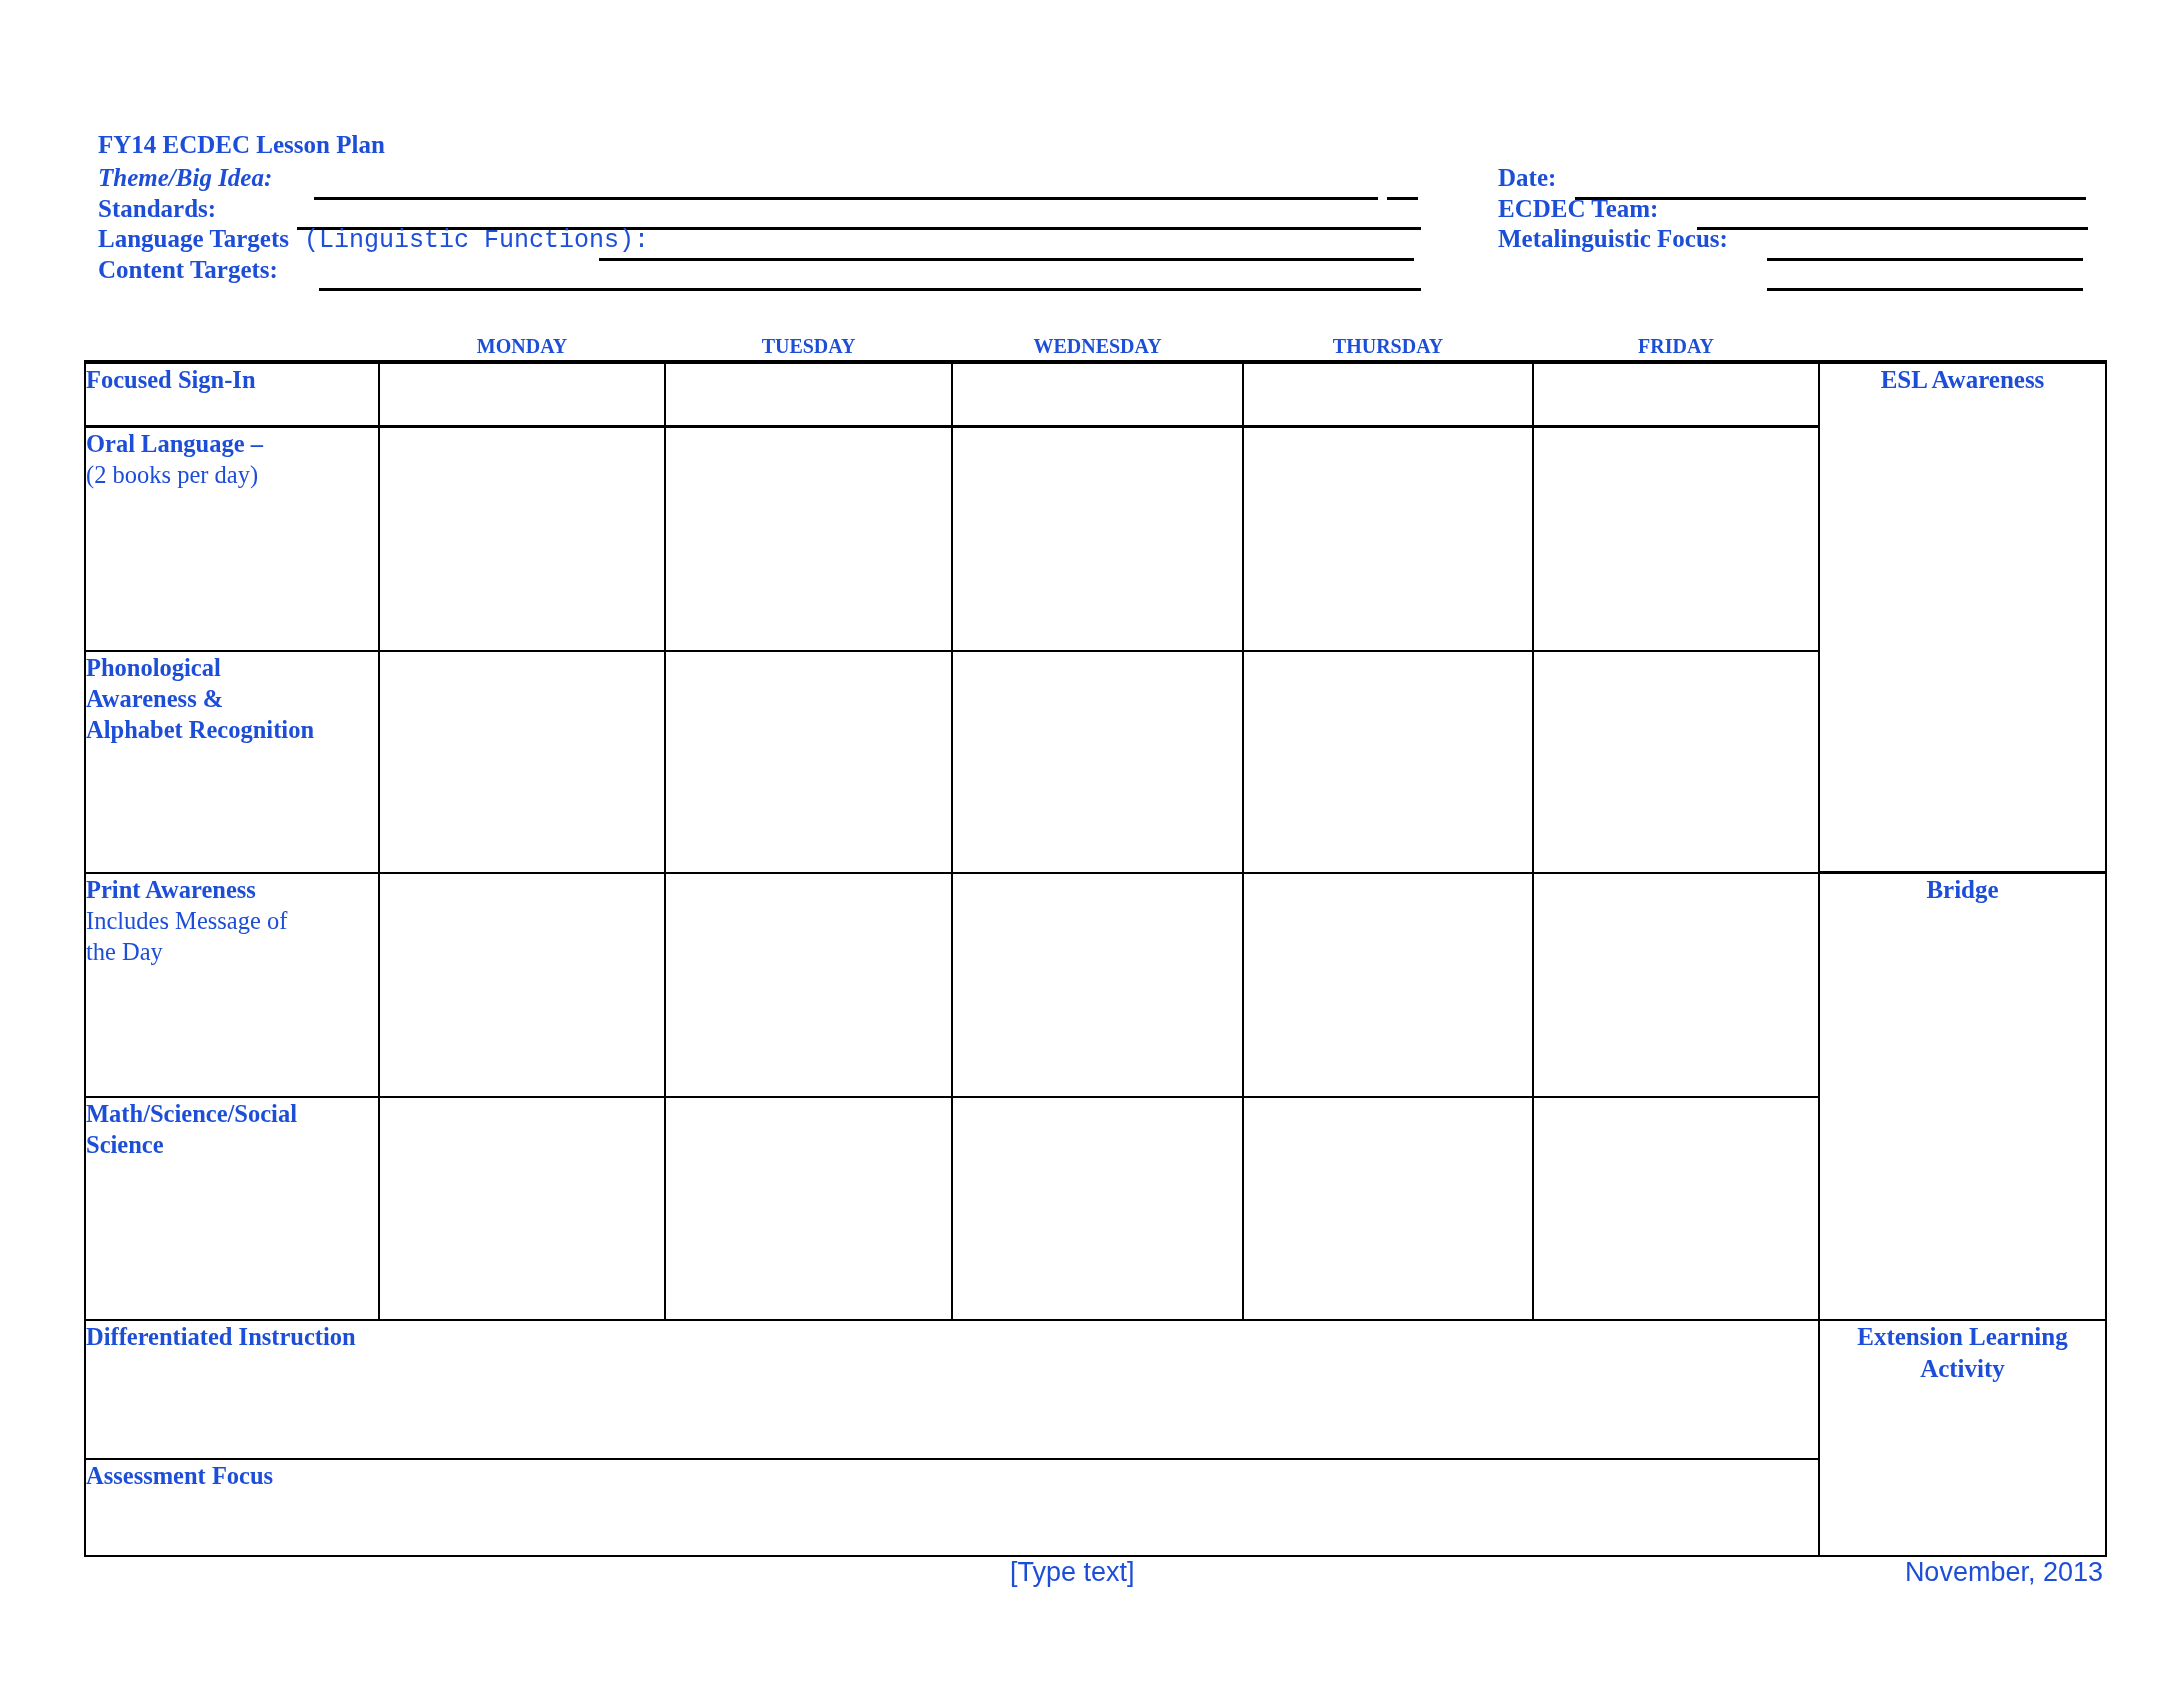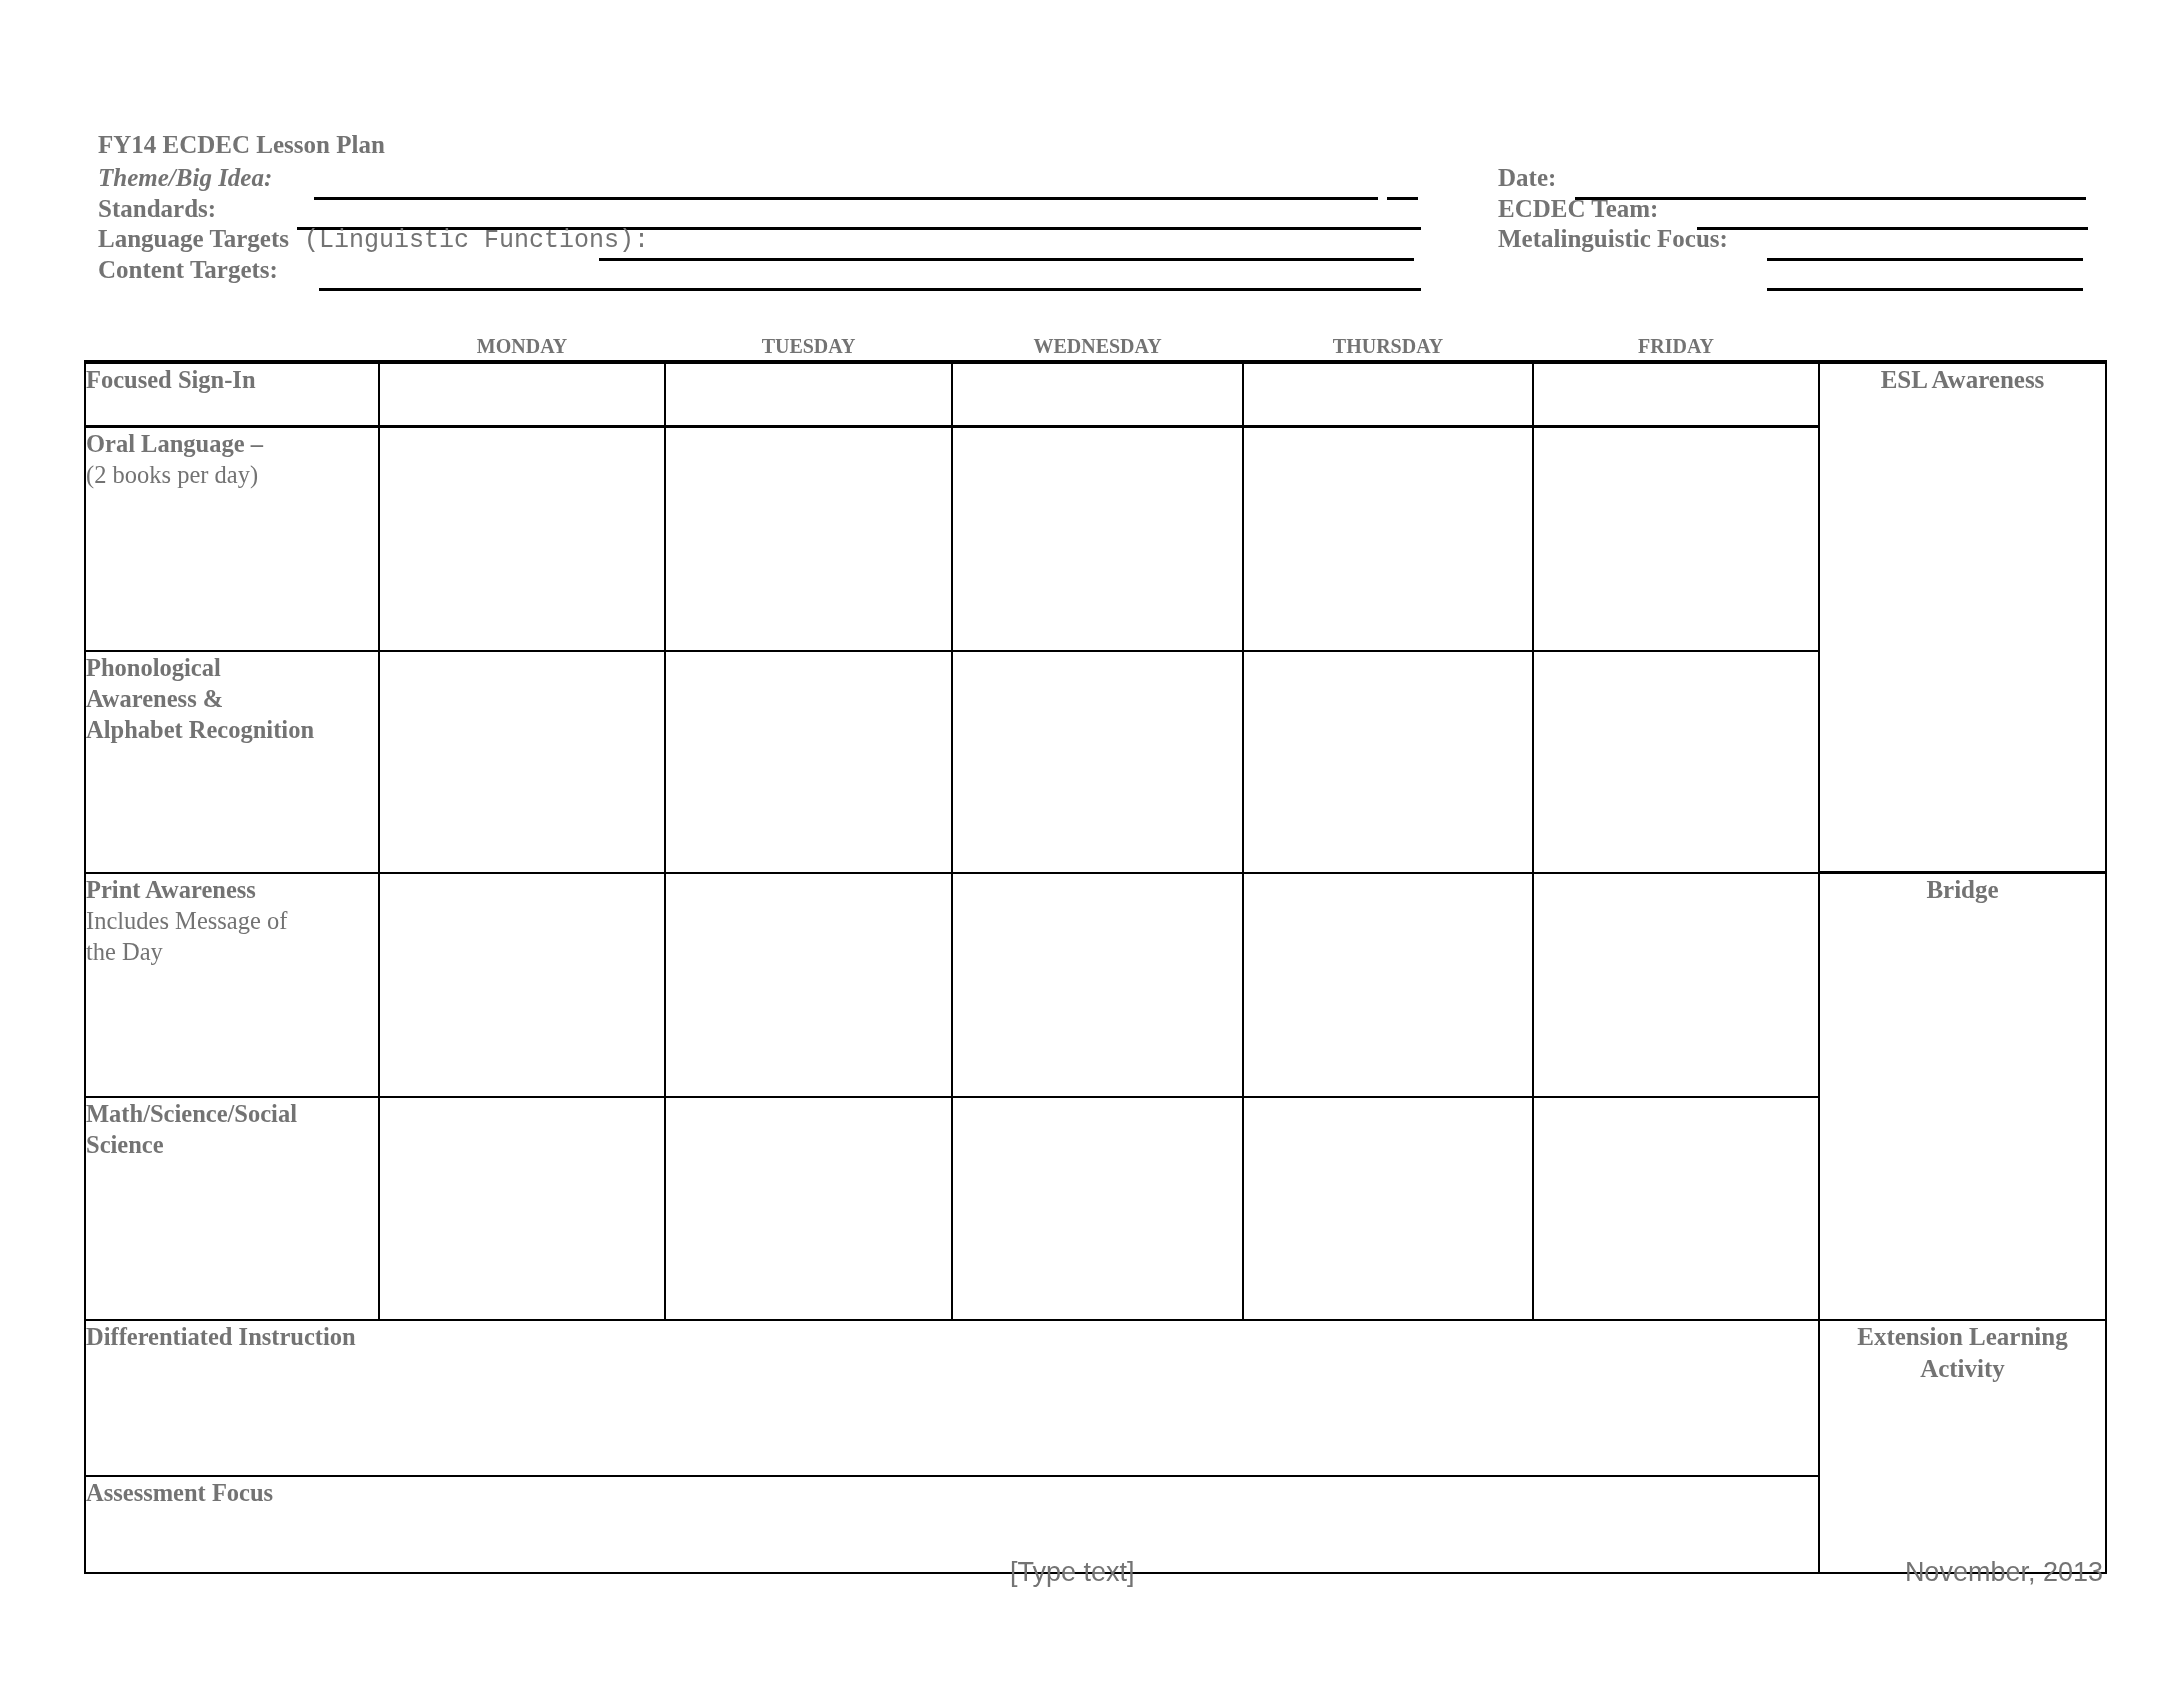--- a/index.html
+++ b/index.html
@@ -1,18 +1,18 @@
 <!DOCTYPE html>
 <html style="font-size:14px"><head>
 <meta charset="utf-8">
 <style>
   html,body{margin:0;padding:0;background:#ffffff;}
   .page{
     position:relative;width:2184px;height:1687px;background:#ffffff;
-    font-family:"Liberation Serif", serif;color:#737373;overflow:hidden;
+    font-family:"Liberation Serif", serif;color:#1d4ed8;overflow:hidden;
   }
   .abs{position:absolute;}
   .lbl{font-size:25px;font-weight:bold;white-space:nowrap;}
   .lbl .normal{font-weight:normal;font-family:Liberation Mono, monospace;}
   .title{font-size:25px;font-weight:bold;}
   .blank{position:absolute;height:2.6px;background:#000;}
   
   table.grid{border-collapse:collapse;table-layout:fixed;width:2023px;}
   table.grid td{border:2.6px solid #000;vertical-align:top;padding:0;}
   tr.dayhdr td{border:none;height:33px;vertical-align:bottom;text-align:center;
@@ -140,21 +140,21 @@
           <div class="rl-title">Math/Science/Social
 Science</div>
         </td>
         <td class="cell"></td>
         <td class="cell"></td>
         <td class="cell"></td>
         <td class="cell"></td>
         <td class="cell"></td>
       </tr>
 
-      <tr style="height:156px;">
+      <tr style="height:139px;">
         <td class="fullrow" colspan="6">
           <div class="rl-title">Differentiated Instruction</div>
         </td>
         <td class="side" rowspan="2">
           <div class="side-title">Extension Learning
 Activity</div>
         </td>
       </tr>
 
       <tr style="height:97px;">

